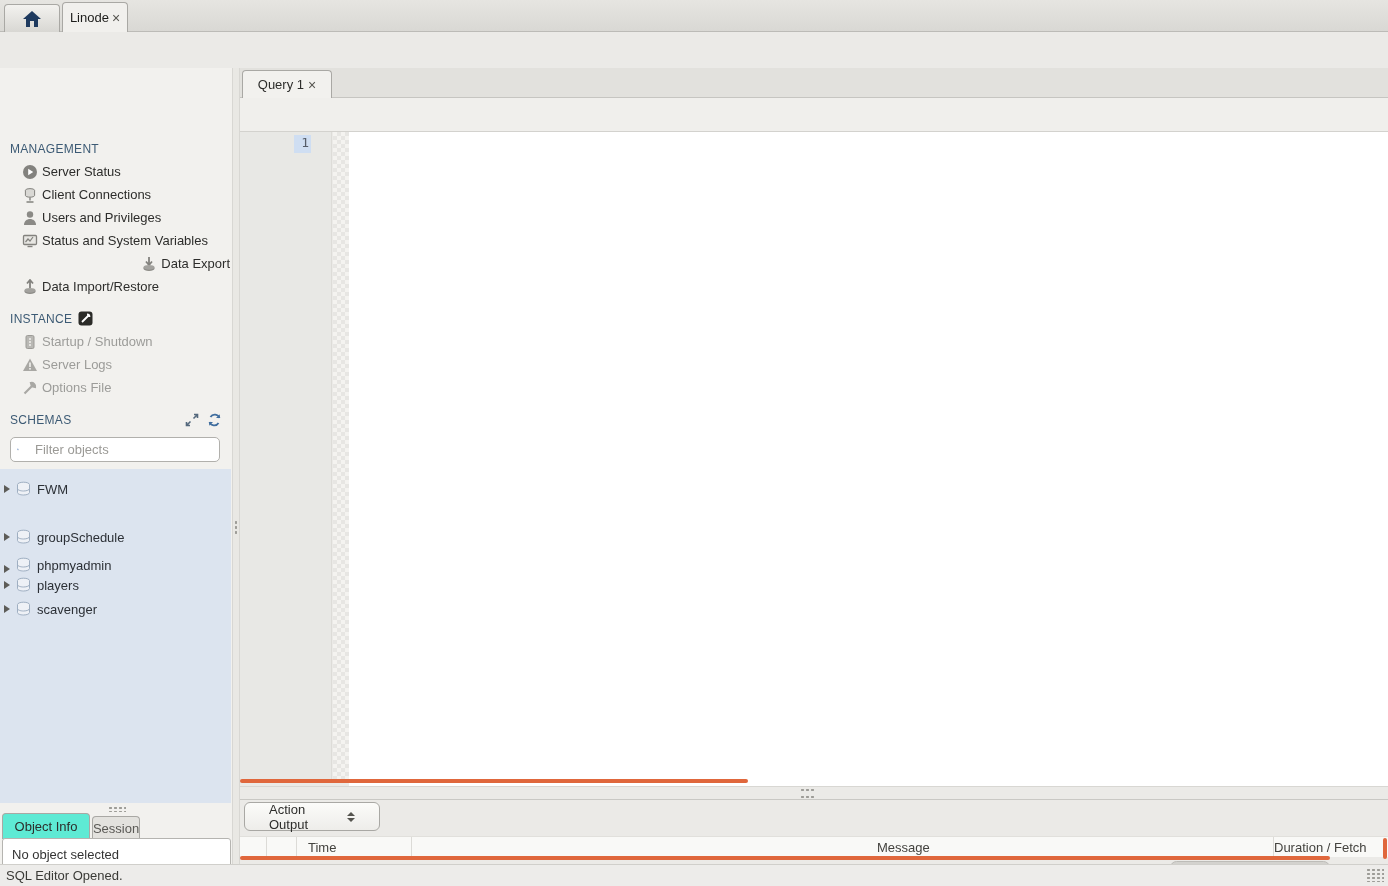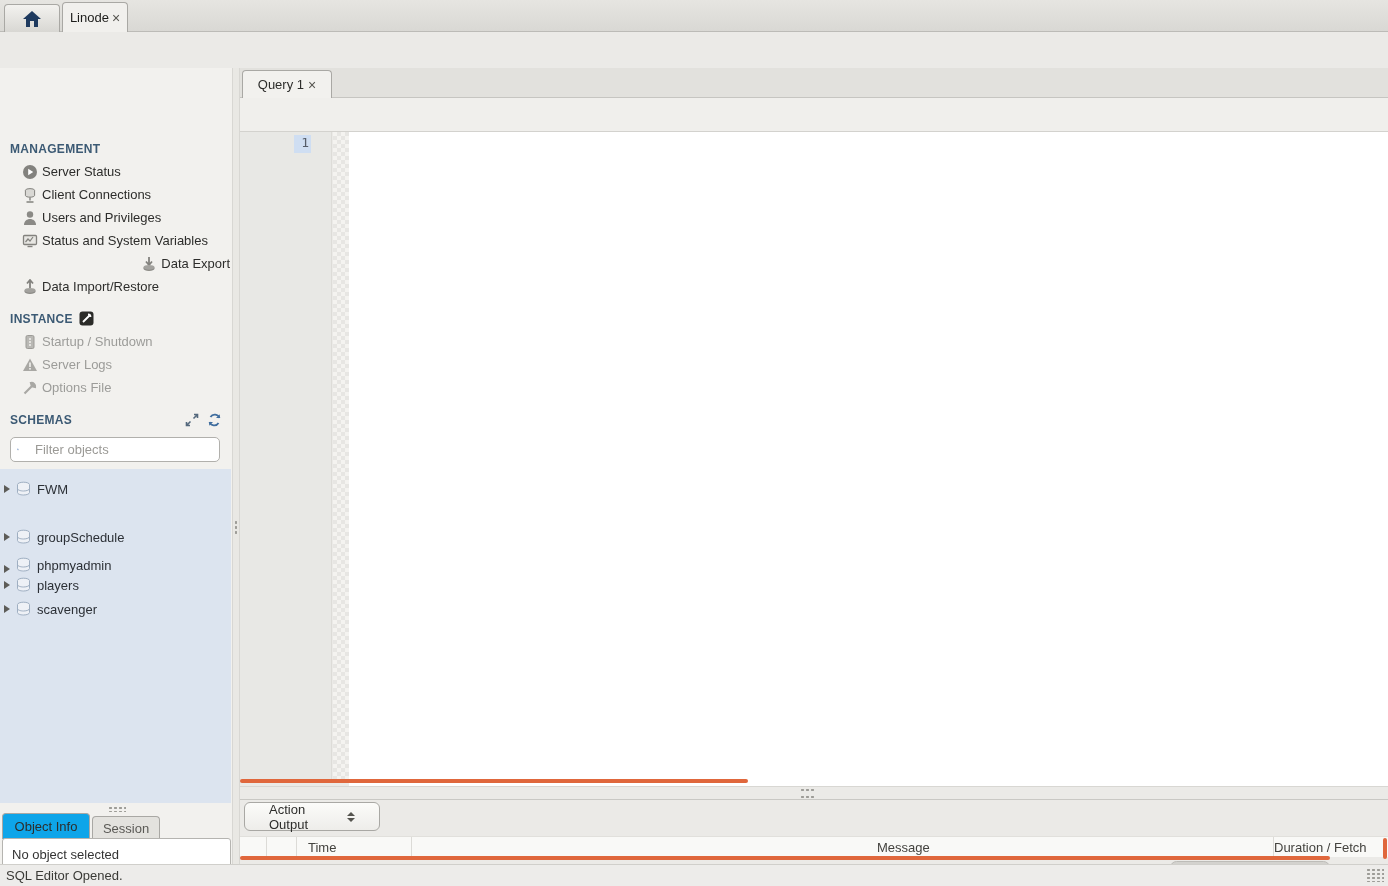--- a/index.html
+++ b/index.html
@@ -21,35 +21,35 @@
   
   .main-toolbar{left:0;top:32px;width:1388px;height:36px;background:#ebeae7;}
   .tb-btn{top:38px;width:28px;height:27px;display:flex;align-items:center;justify-content:center;}
   .panel-toggle{top:37px;width:31px;height:27px;border:1px solid #b1b0ac;border-radius:4px;
                 background:linear-gradient(#fbfbf9,#e6e5e2);display:flex;align-items:center;justify-content:center;}
   .pt-inner{width:17px;height:13px;border:1px solid #6f6e6a;background:#f4f3f1;position:relative;}
   .pt-fill{position:absolute;background:#9aa5b1;}
 
   
   .sidebar{left:0;top:68px;width:232px;height:796px;background:#f2f1ee;}
-  .sec-hdr{font-weight:bold;font-size:12px;color:#3c5a74;letter-spacing:.3px;}
+  .sec-hdr{font-weight:normal;font-size:12px;color:#3c5a74;letter-spacing:.3px;}
   .side-item{left:22px;width:208px;height:23px;display:flex;align-items:center;gap:4px;white-space:nowrap;overflow:hidden;}
   .side-item .lbl{color:#2d2d2b;}
   .side-item.disabled .lbl{color:#9c9c99;}
   .filterbox{left:10px;top:369px;width:210px;height:25px;background:#fff;border:1px solid #b1b0ac;border-radius:5px;
              display:flex;align-items:center;gap:14px;padding:0 6px;}
   .filterbox input{border:none;outline:none;flex:1;font:13px "Liberation Sans",sans-serif;color:#333;background:transparent;}
   .filterbox input::placeholder{color:#9b9a96;}
   .schema-list{left:0;top:401px;width:231px;height:334px;background:#dce4ef;}
   .schema-row{left:0;width:231px;height:24px;display:flex;align-items:center;gap:5px;padding-left:4px;}
   .schema-row .name{color:#2c3036;}
   .tri{width:0;height:0;border-left:6px solid #5d5c58;border-top:4px solid transparent;border-bottom:4px solid transparent;}
 
   
-  .info-tab{background:#0ea5e9;border:1px solid #a9a8a4;border-bottom:none;border-radius:4px 4px 0 0;
+  .info-tab{background:#5eead4;border:1px solid #a9a8a4;border-bottom:none;border-radius:4px 4px 0 0;
             display:flex;align-items:center;justify-content:center;color:#2d2d2b;}
   .info-tab.inactive{background:#e3e2de;color:#5a5955;}
   .info-box{left:2px;top:770px;width:229px;height:88px;background:#fff;border:1px solid #b5b4b0;border-radius:3px;padding:8px 9px;color:#333;}
 
   
   .vsplit{left:232px;top:68px;width:8px;height:796px;background:#e9e8e4;border-left:1px solid #d8d7d3;border-right:1px solid #d8d7d3;}
   .dots-h{background:radial-gradient(circle,#9d9c97 1.1px,transparent 1.3px);background-size:5px 4px;}
   .dots-v{background:radial-gradient(circle,#9d9c97 1.1px,transparent 1.3px);background-size:4px 5px;}
 
   
@@ -357,21 +357,21 @@
       </svg>
         <span class="name">scavenger</span>
     </div>
   </div>
 
   <div class="abs dots-h" style="left:108px;top:738px;width:18px;height:6px;"></div>
 
   <div class="abs info-tab" style="left:2px;top:745px;width:88px;height:26px;">
     <span>Object Info</span>
   </div>
-  <div class="abs info-tab inactive" style="left:92px;top:748px;width:68px;height:23px;text-align:right;">
+  <div class="abs info-tab inactive" style="left:92px;top:748px;width:48px;height:23px;text-align:right;">
     <span>Session</span>
   </div>
   <div class="abs info-box">
     <span>No object selected</span>
   </div>
 </div>
 
 <div class="abs vsplit">
   <div class="abs dots-v" style="left:1px;top:452px;width:4px;height:16px;"></div>
 </div>

